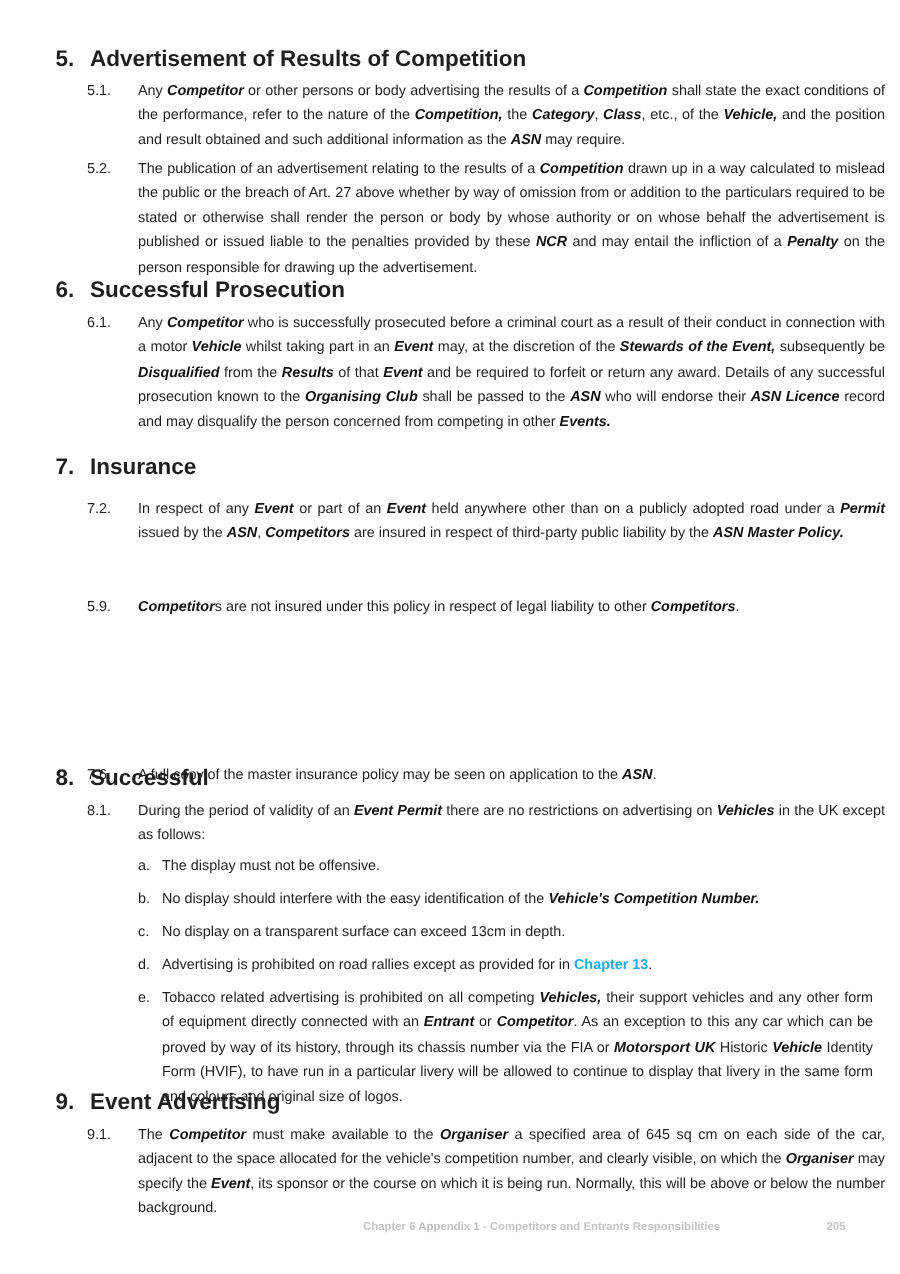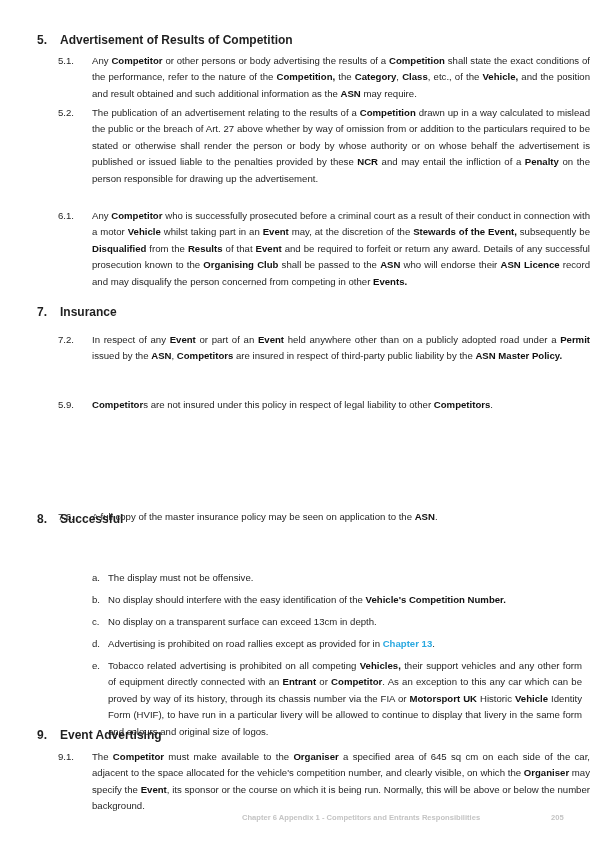--- a/index.html
+++ b/index.html
@@ -3,50 +3,53 @@
 <meta charset="utf-8">
 <style>
   html, body { margin: 0; padding: 0; background: #ffffff; }
   body {
     width: 600px; height: 849px; position: relative; overflow: hidden;
     font-family: "Liberation Sans", sans-serif; color: #1f1f1f;
     font-size: 9.6px; line-height: 16.4px;
   }
   .page { position: absolute; left: 0; top: 0; width: 600px; height: 849px; }
   .section-head {
-    position: absolute; left: 37px; font-weight: bold; font-size: 12px;
+    position: absolute; left: 37px; font-weight: bold; font-size: 15px;
   }
   .section-head .num { display: inline-block; width: 23px; }
   .clause { position: absolute; left: 58px; width: 535px; }
   .clause .cnum { position: absolute; left: 0; top: 0; }
   .clause .ctext { margin-left: 34px; width: 498px; text-align: justify; }
   .sub { position: absolute; left: 92px; width: 500px; }
   .sub .snum { position: absolute; left: 0; top: 0; }
   .sub .stext { margin-left: 16px; width: 474px; text-align: justify; }
-  b { font-weight: bold; color: #111; }
+  b { font-weight: bold; color: #111; font-style: italic; }
   .link { color: #29a8e0; font-weight: bold; }
   .footer { position: absolute; top: 812px; font-size: 7.6px; line-height: 11px; color: #c4c4c4; font-weight: bold; }
 </style>
 </head>
 <body>
 
 <div class="page">
 
   <div class="section-head" style="top:32px;">
     <span class="num">5.</span><span>Advertisement of Results of Competition</span>
   </div>
   <div class="clause" style="top:53px;">
     <span class="cnum">5.1.</span>
     <div class="ctext">Any <b>Competitor</b> or other persons or body advertising the results of a <b>Competition</b> shall state the exact conditions of the performance, refer to the nature of the <b>Competition,</b> the <b>Category</b>, <b>Class</b>, etc., of the <b>Vehicle,</b> and the position and result obtained and such additional information as the <b>ASN</b> may require.</div>
   </div>
   <div class="clause" style="top:105px;">
     <span class="cnum">5.2.</span>
     <div class="ctext">The publication of an advertisement relating to the results of a <b>Competition</b> drawn up in a way calculated to mislead the public or the breach of Art. 27 above whether by way of omission from or addition to the particulars required to be stated or otherwise shall render the person or body by whose authority or on whose behalf the advertisement is published or issued liable to the penalties provided by these <b>NCR</b> and may entail the infliction of a <b>Penalty</b> on the person responsible for drawing up the advertisement.</div>
   </div>
 
+  <div class="section-head" style="top:186px;">
+    <span class="num">6.</span><span>Successful Prosecution</span>
+  </div>
   <div class="clause" style="top:208px;">
     <span class="cnum">6.1.</span>
     <div class="ctext">Any <b>Competitor</b> who is successfully prosecuted before a criminal court as a result of their conduct in connection with a motor <b>Vehicle</b> whilst taking part in an <b>Event</b> may, at the discretion of the <b>Stewards of the Event,</b> subsequently be <b>Disqualified</b> from the <b>Results</b> of that <b>Event</b> and be required to forfeit or return any award. Details of any successful prosecution known to the <b>Organising Club</b> shall be passed to the <b>ASN</b> who will endorse their <b>ASN Licence</b> record and may disqualify the person concerned from competing in other <b>Events.</b></div>
   </div>
 
   <div class="section-head" style="top:304px;">
     <span class="num">7.</span><span>Insurance</span>
   </div>
   <div class="clause" style="top:332px;">
     <span class="cnum">7.2.</span>
@@ -56,20 +59,24 @@
     <span class="cnum">5.9.</span>
     <div class="ctext"><b>Competitor</b>s are not insured under this policy in respect of legal liability to other <b>Competitors</b>.</div>
   </div>
   <div class="clause" style="top:509px;">
     <span class="cnum">7.6.</span>
     <div class="ctext">A full copy of the master insurance policy may be seen on application to the <b>ASN</b>.</div>
   </div>
 
   <div class="section-head" style="top:511px;">
     <span class="num">8.</span><span>Successful</span>
+  </div>
+  <div class="clause" style="top:533px;">
+    <span class="cnum">8.1.</span>
+    <div class="ctext">During the period of validity of an <b>Event Permit</b> there are no restrictions on advertising on <b>Vehicles</b> in the UK except as follows:</div>
   </div>
   <div class="sub" style="top:570px;">
     <span class="snum">a.</span>
     <div class="stext">The display must not be offensive.</div>
   </div>
   <div class="sub" style="top:592px;">
     <span class="snum">b.</span>
     <div class="stext">No display should interfere with the easy identification of the <b>Vehicle's Competition Number.</b></div>
   </div>
   <div class="sub" style="top:614px;">

